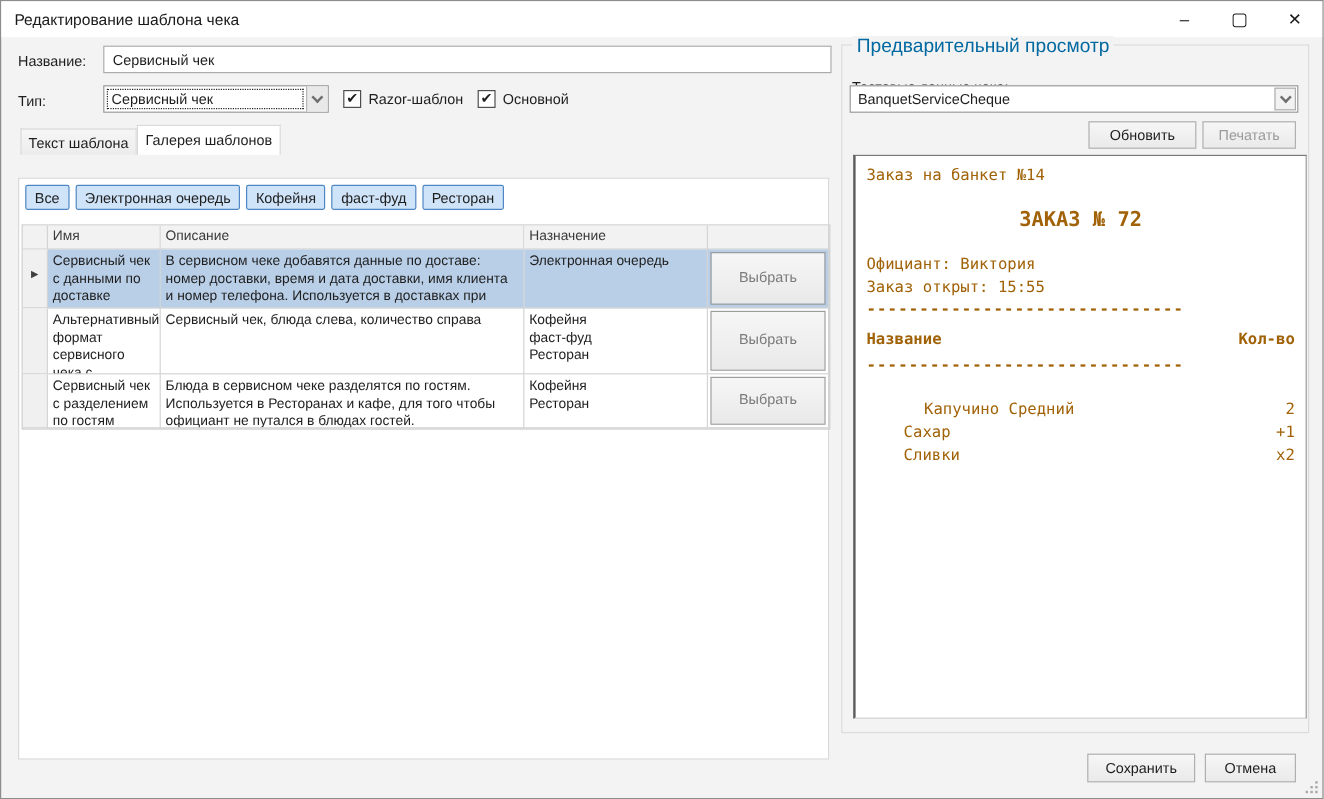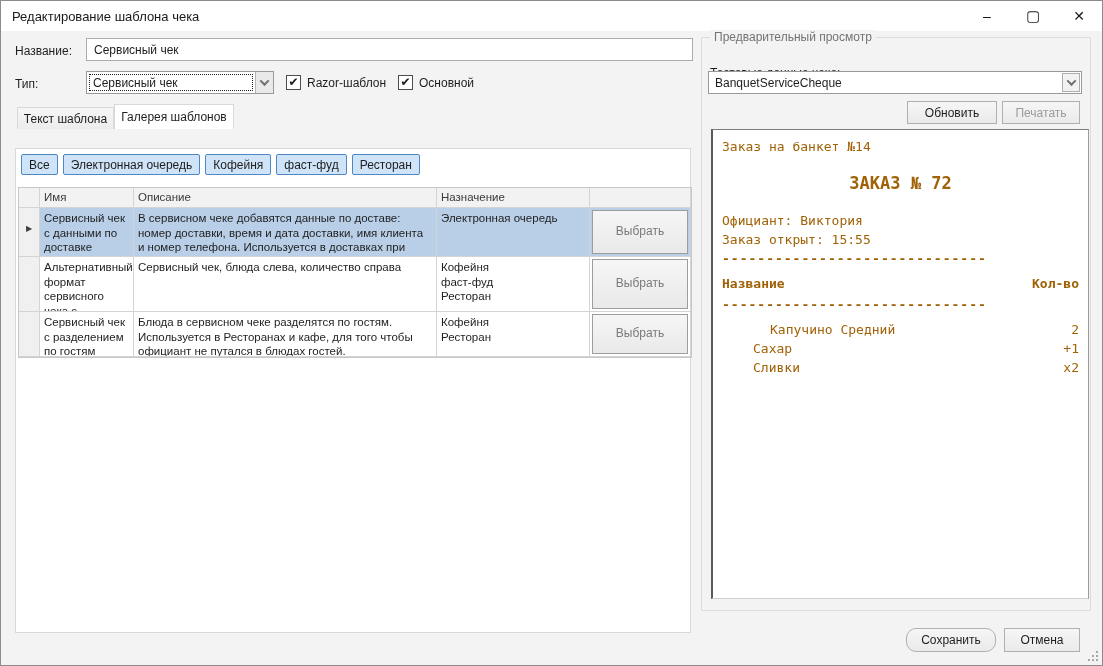--- a/index.html
+++ b/index.html
@@ -89,42 +89,42 @@
     font-family:"Liberation Sans", sans-serif; cursor:default;
   }
   .pre-line { white-space:pre-line; }
   
   .groupbox {
     position:absolute; left:700px; top:36px; width:390px; height:574px;
     border:1px solid #dcdcdc;
   }
   .groupbox-label {
     position:absolute; left:8px; top:-8px; background:#f3f3f3; padding:0 4px;
-    font-size:12px; color:#737373; white-space:nowrap;
+    font-size:16px; color:#0369a1; white-space:nowrap;
   }
   .btn {
     position:absolute; background:linear-gradient(#f6f6f6,#eaeaea); border:1px solid #b0b0b0;
     font-size:12px; color:#1e1e1e; display:flex; align-items:center; justify-content:center;
     cursor:default;
   }
   .btn.disabled { color:#9b9b9b; }
   
   .receipt {
     position:absolute; left:9px; top:91px; width:378px; height:470px; background:#ffffff;
     border-top:1px solid #7a7a7a; border-left:2px solid #5a5a5a;
     border-right:1px solid #9a9a9a; border-bottom:1px solid #cfcfcf;
     font-family:"DejaVu Sans Mono", monospace; font-size:13px; color:#a16207;
     padding:7px 9px; line-height:19px; overflow:hidden;
   }
   .r-line { white-space:pre; }
   .r-title { text-align:center; font-weight:bold; font-size:17px; margin-top:16px; margin-bottom:17px; line-height:22px; }
   .r-div { font-weight:bold; letter-spacing:1px; white-space:nowrap; overflow:hidden; }
   .r-cols { display:flex; justify-content:space-between; font-weight:bold; margin-top:6px; margin-bottom:2px; }
   .r-item { display:flex; justify-content:space-between; }
-  .r-item.first { margin-top:6px;padding-left:48px; }
+  .r-item.first { margin-top:18px;padding-left:48px; }
   .r-item .nm.mod { padding-left:31px; }
   
   .grip { position:absolute; right:4px; bottom:4px; width:10px; height:10px; }
   .grip i {
     position:absolute; width:2px; height:2px; background:#a8a8a8;
     box-shadow:0 0 0 0 #a8a8a8;
   }
 </style>
 </head>
 <body>
@@ -250,21 +250,21 @@
         <span class="nm mod">Сахар</span>
         <span class="qt">+1</span>
       </div>
       <div class="r-item">
         <span class="nm mod">Сливки</span>
         <span class="qt">x2</span>
       </div>
     </div>
   </div>
 
-  <div class="btn" style="left:905px; top:627px; width:90px; height:24px;border-radius:10px;">Сохранить</div>
+  <div class="btn" style="left:905px; top:627px; width:90px; height:24px;">Сохранить</div>
   <div class="btn" style="left:1003px; top:627px; width:76px; height:24px;">Отмена</div>
 
   <div class="grip">
     <i style="right:0; bottom:0;"></i>
     <i style="right:0; bottom:4px;"></i>
     <i style="right:0; bottom:8px;"></i>
     <i style="right:4px; bottom:0;"></i>
     <i style="right:4px; bottom:4px;"></i>
     <i style="right:8px; bottom:0;"></i>
   </div>

